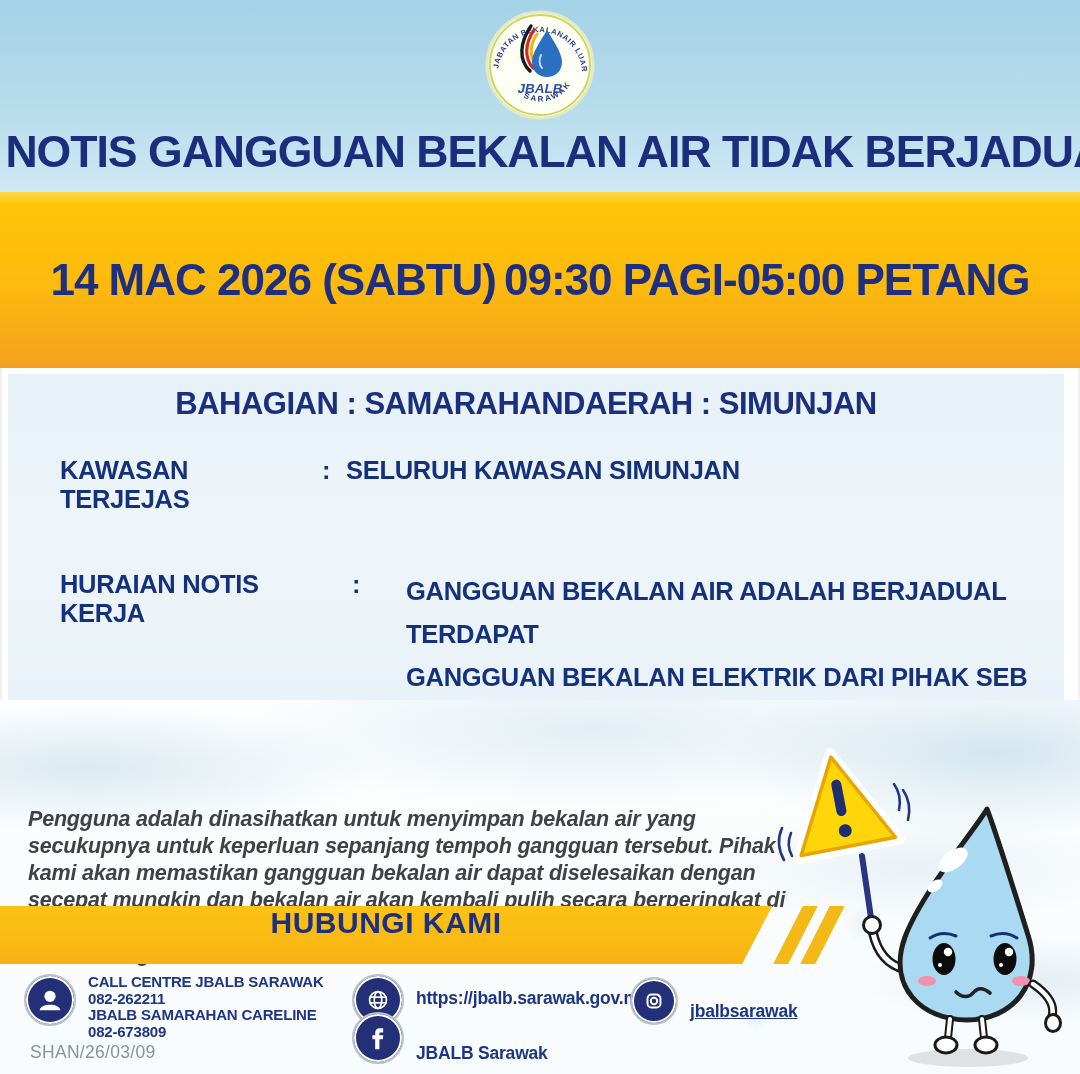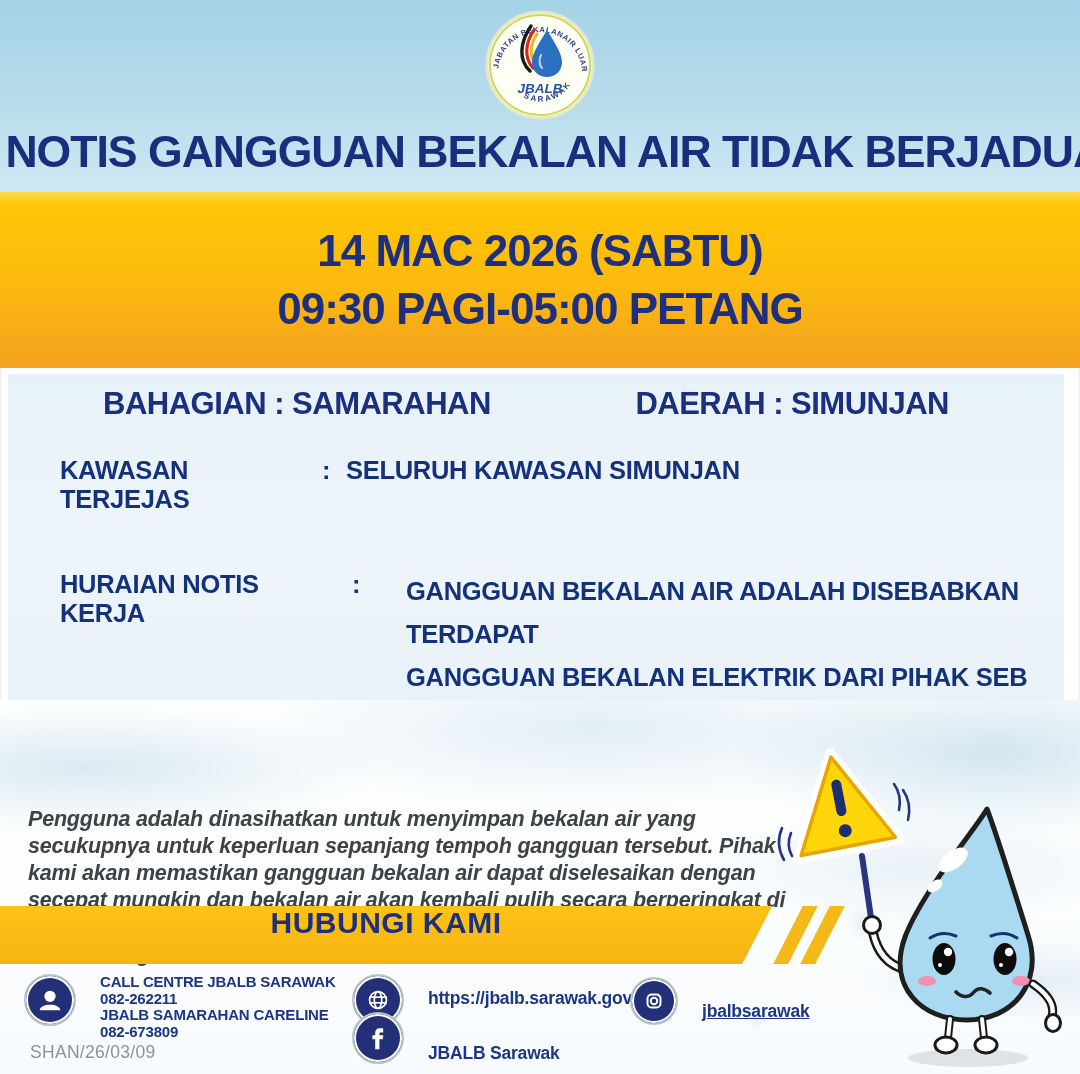--- a/index.html
+++ b/index.html
@@ -9,27 +9,27 @@
   
   .header{position:absolute;left:0;top:0;width:1080px;height:192px;
           background:linear-gradient(180deg,#a4d2e6 0%,#b7dcec 55%,#cfe8f3 100%);}
   .logo-wrap{position:absolute;left:485px;top:10px;width:110px;height:110px;}
   .main-title{position:absolute;left:0;top:126px;width:1080px;text-align:center;
               color:#1b2d7c;font-weight:700;font-size:45px;letter-spacing:-1px;
               transform:scaleX(0.99);white-space:nowrap;}
   
   .band{position:absolute;left:0;top:192px;width:1080px;height:176px;
         background:linear-gradient(180deg,#ffd94d 0%,#ffc606 7%,#fcb90f 55%,#f3a120 100%);
-        display:flex;flex-direction:column;align-items:center;justify-content:center;gap:8px;}
+        display:flex;align-items:center;justify-content:center;gap:8px;}
   .band .line{color:#1e2f7d;font-weight:700;font-size:44px;letter-spacing:-1px;}
   
   .panel{position:absolute;left:8px;right:16px;top:374px;height:328px;
          background:linear-gradient(180deg,#e7f1f8 0%,#eef5fa 50%,#e9f2f8 100%);}
   .region-row{position:absolute;left:95px;right:115px;top:12px;display:flex;
-              justify-content:space-between;}
+              justify-content:center;}
   .region-row .txt{color:#1a307e;font-weight:700;font-size:31px;letter-spacing:-0.5px;}
   .kv-row{position:absolute;left:52px;top:82px;display:grid;
           grid-template-columns:262px 24px auto;align-items:start;}
   .kv-row.huraian{top:196px;gap:30px;}
   .kv-label,.kv-colon,.kv-val{color:#14317c;font-weight:700;font-size:25.5px;letter-spacing:-0.3px;}
   .kv-val-lines div{color:#14317c;font-weight:700;font-size:25.5px;letter-spacing:-0.3px;
                     line-height:43px;}
   
   .splash{position:absolute;left:0;top:700px;width:1080px;height:374px;background:
     radial-gradient(ellipse 420px 90px at 8% 18%, rgba(168,204,224,.40), transparent 70%),
@@ -48,21 +48,21 @@
                background:linear-gradient(180deg,#fdc61042 0,#fdc314 0,#f6b414 100%);
                background-color:#fcc013;
                clip-path:polygon(0 0,100% 0,calc(100% - 30px) 100%,0 100%);
                display:flex;align-items:flex-start;justify-content:center;}
   .hubungi-bar .txt{color:#1e2f7d;font-weight:700;font-size:30px;letter-spacing:0.5px;}
   .stripe{position:absolute;top:906px;width:15px;height:58px;background:#f4b817;
           transform:skewX(-27deg);}
   .stripe.s1{left:788px;}
   .stripe.s2{left:815px;}
   
-  .contact-item{position:absolute;display:flex;align-items:flex-start;gap:24px;}
+  .contact-item{position:absolute;display:flex;align-items:flex-start;gap:12px;}
   .icon-ring{width:48px;height:48px;border-radius:50%;border:2px solid #b9c2c9;
              background:#232f76;display:flex;align-items:center;justify-content:center;
              box-shadow:0 0 0 2px #ffffff inset;flex:0 0 auto;}
   .c-lines div{color:#1d3585;font-weight:700;font-size:15px;line-height:16.5px;letter-spacing:-0.2px;}
   .c-single{color:#1d3585;font-weight:700;font-size:17.5px;letter-spacing:-0.2px;}
   .call-block{left:24px;top:974px;}
   .web-block{left:352px;top:974px;}
   .ig-block{left:630px;top:977px;}
   .fb-block{left:352px;top:1012px;align-items:flex-end;}
   .web-block .c-single{margin-top:14px;}
@@ -118,21 +118,21 @@
     </div>
     <div class="kv-row">
       <div class="kv-label">KAWASAN TERJEJAS</div>
       <div class="kv-colon">:</div>
       <div class="kv-val">SELURUH KAWASAN SIMUNJAN</div>
     </div>
     <div class="kv-row huraian">
       <div class="kv-label">HURAIAN NOTIS KERJA</div>
       <div class="kv-colon">:</div>
       <div class="kv-val-lines">
-        <div>GANGGUAN BEKALAN AIR ADALAH DISEBABKAN TERDAPAT</div>
+        <div>GANGGUAN BEKALAN AIR ADALAH BERJADUAL TERDAPAT</div>
         <div>GANGGUAN BEKALAN ELEKTRIK DARI PIHAK SEB DAN TERDAPAT</div>
         <div>MASALAH TEKNIKAL PADA GENSET DI LOJI RAWATAN AIR SIMUNJAN.</div>
       </div>
     </div>
   </div>
 
   <div class="splash"></div>
 
   <div class="advisory">Pengguna adalah dinasihatkan untuk menyimpan bekalan air yang secukupnya untuk keperluan sepanjang tempoh gangguan tersebut. Pihak kami akan memastikan gangguan bekalan air dapat diselesaikan dengan secepat mungkin dan bekalan air akan kembali pulih secara berperingkat di kawasan yang terjejas. Segala kesulitan yang timbul akibat gangguan ini adalah sangat dikesali.</div>
 

